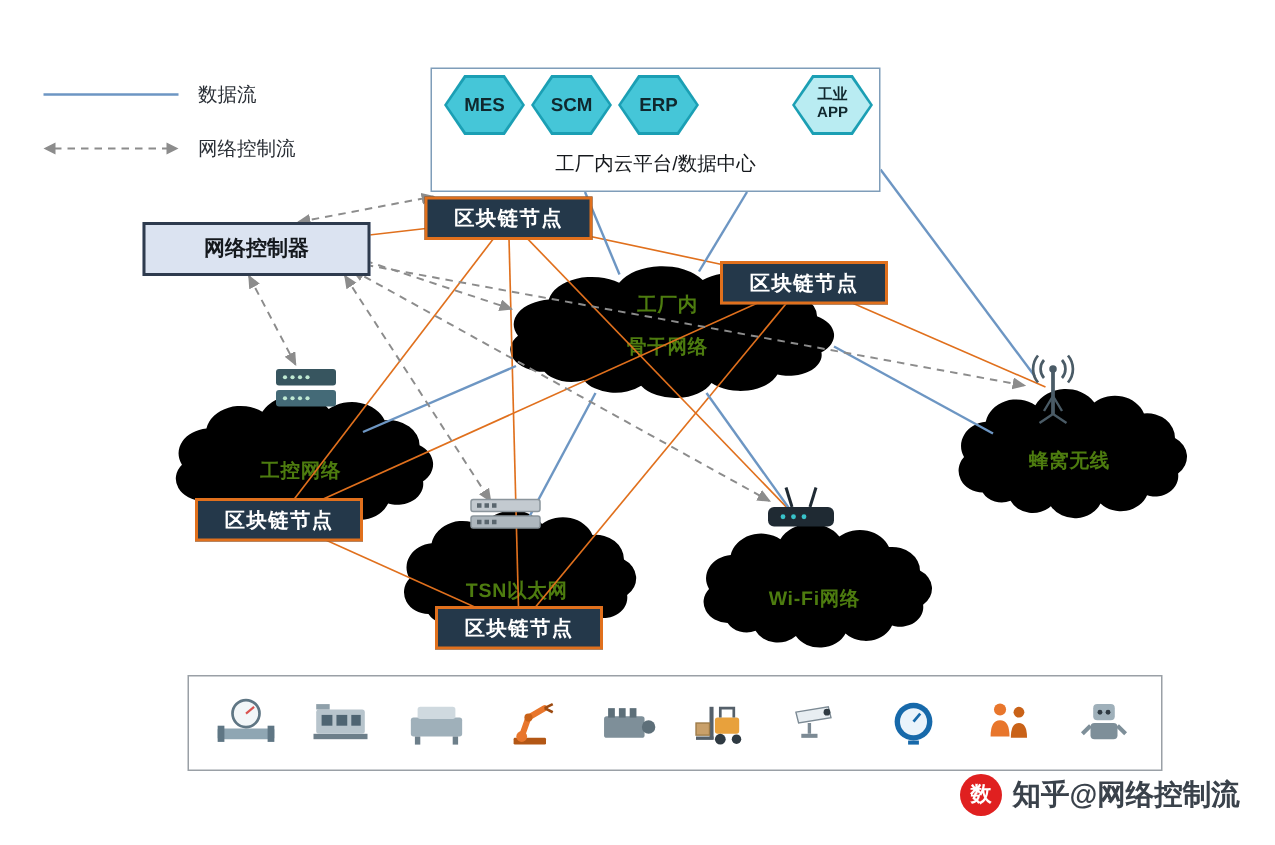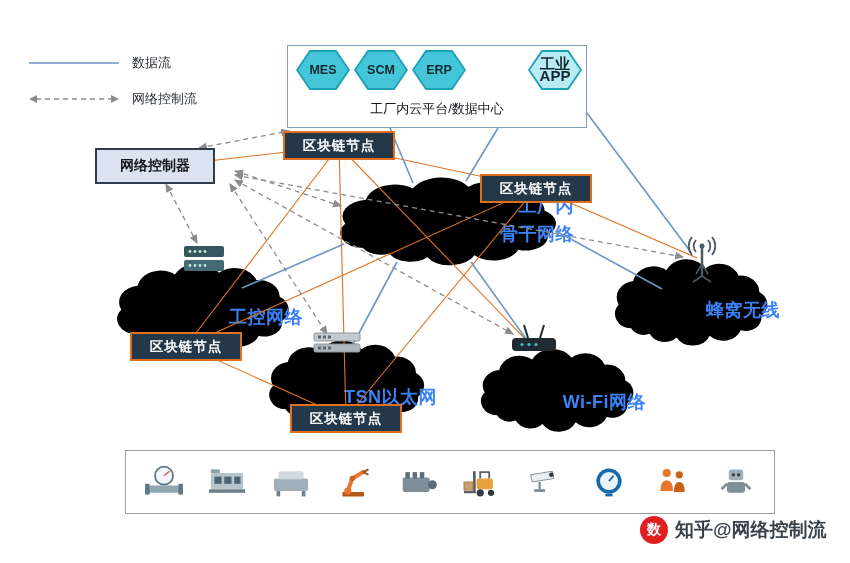--- a/index.html
+++ b/index.html
@@ -2,46 +2,46 @@
 <html style="--accent-orange: #e0701d; --node-fill: #24384a; --node-border: #e0701d; --hex-fill: #45c6d8; --hex-fill-light: #b9ecf2; --hex-border: #1b9fb4; --cloud-stroke: #7f9db9; --flow-line: #6d96c3; --ctrl-line: #8c8c8c; --controller-fill: #dbe3f1; --controller-border: #2e3b4e; --watermark-red: #e02020;"><head>
 <meta charset="utf-8">
 <style>
   html,body { margin:0; padding:0; background:#ffffff; font-family:"Liberation Sans","DejaVu Sans",sans-serif; }
   .stage { position:relative; width:850px; height:563px; background:#fff; overflow:hidden; }
 
   
   .cloud-box { position:absolute; z-index:1; }
   .overlay   { position:absolute; left:0; top:0; z-index:2; pointer-events:none; }
   .hw-icon   { position:absolute; z-index:3; }
-  .cloud-label { position:absolute; width:100%; text-align:right; z-index:3;
-                 font-size:18px; font-weight:600; color:#3b82f6; letter-spacing:0.5px; }
+  .cloud-label { position:absolute; width:100%; text-align:center; z-index:3;
+                 font-size:13px; font-weight:600; color:#4d7c0f; letter-spacing:0.5px; }
   .panel     { position:absolute; z-index:4; }
   .devices-strip { position:absolute; z-index:3; }
   .watermark { position:absolute; z-index:6; }
 
   
   .legend-row { position:absolute; display:flex; align-items:center; gap:12px; z-index:4; }
   .legend-label { font-size:13px; color:#2a2f36; }
 
   
   .platform { left:287px; top:45px; width:300px; height:83px;
               background:#fff; border:1.5px solid var(--cloud-stroke,#7f9db9); box-sizing:border-box; }
   .hex { position:absolute; top:4px; width:54px; height:40px;
          clip-path:polygon(25% 0,75% 0,100% 50%,75% 100%,25% 100%,0 50%);
          background:var(--hex-border,#1b9fb4); display:flex; align-items:center; justify-content:center; }
   .hex-inner { width:50px; height:36px;
          clip-path:polygon(25% 0,75% 0,100% 50%,75% 100%,25% 100%,0 50%);
          background:var(--hex-fill,#45c6d8); display:flex; flex-direction:column;
          align-items:center; justify-content:center; font-size:12.5px; font-weight:bold; color:#10282e;text-align:right; }
-  .hex.light .hex-inner { background:var(--hex-fill-light,#b9ecf2); font-size:15px; line-height:12px; }
+  .hex.light .hex-inner { background:var(--hex-fill-light,#b9ecf2); font-size:10px; line-height:12px; }
   .platform-title { position:absolute; left:0; bottom:9px; width:100%; text-align:center;
                     font-size:13px; color:#15181c; }
 
   
-  .controller { left:95px; top:148px; width:120px; height:36px;
+  .controller { left:95px; top:148px; width:152px; height:36px;
                 background:var(--controller-fill,#dbe3f1); border:2px solid var(--controller-border,#2e3b4e);
                 box-sizing:border-box; display:flex; align-items:center; justify-content:center;
                 font-size:14px; font-weight:600; color:#14181d; }
 
   
   .bnode { position:absolute; width:112px; height:29px; z-index:4;
            background:var(--node-fill,#24384a); border:2px solid var(--node-border,#e0701d);
            box-sizing:border-box; display:flex; align-items:center; justify-content:center;
            color:#ffffff; font-size:13.5px; font-weight:bold; letter-spacing:1px;text-align:center; }
 
@@ -108,28 +108,28 @@
     <div class="cloud-label" style="top:52%;">TSN以太网</div>
   </div>
 
   <div class="cloud-box" style="left:98px; top:256px; width:205px; height:102px;">
     <svg class="cloud-svg" preserveAspectRatio="none">
         <use href="#cloudShape"></use>
       </svg>
     <div class="cloud-label" style="top:48%;">工控网络</div>
   </div>
 
-  <div class="cloud-box" style="left:464px; top:342px; width:182px; height:96px;text-decoration:underline;">
+  <div class="cloud-box" style="left:452px; top:342px; width:182px; height:96px;text-decoration:underline;">
     <svg class="cloud-svg" preserveAspectRatio="none">
         <use href="#cloudShape"></use>
       </svg>
     <div class="cloud-label" style="top:50%;">Wi-Fi网络</div>
   </div>
 
-  <div class="cloud-box" style="left:598px; top:252px; width:182px; height:100px;">
+  <div class="cloud-box" style="left:622px; top:252px; width:182px; height:100px;">
     <svg class="cloud-svg" preserveAspectRatio="none">
         <use href="#cloudShape"></use>
       </svg>
     <div class="cloud-label" style="top:46%;">蜂窝无线</div>
   </div>
 
   <svg class="overlay" width="850" height="563">
     <defs>
       <marker id="arrG" viewBox="0 0 8 8" markerWidth="7" markerHeight="7" refX="7" refY="3.5" orient="auto-start-reverse">
         <path d="M0,0 L8,3.5 L0,7 z" fill="#8c8c8c"></path>

